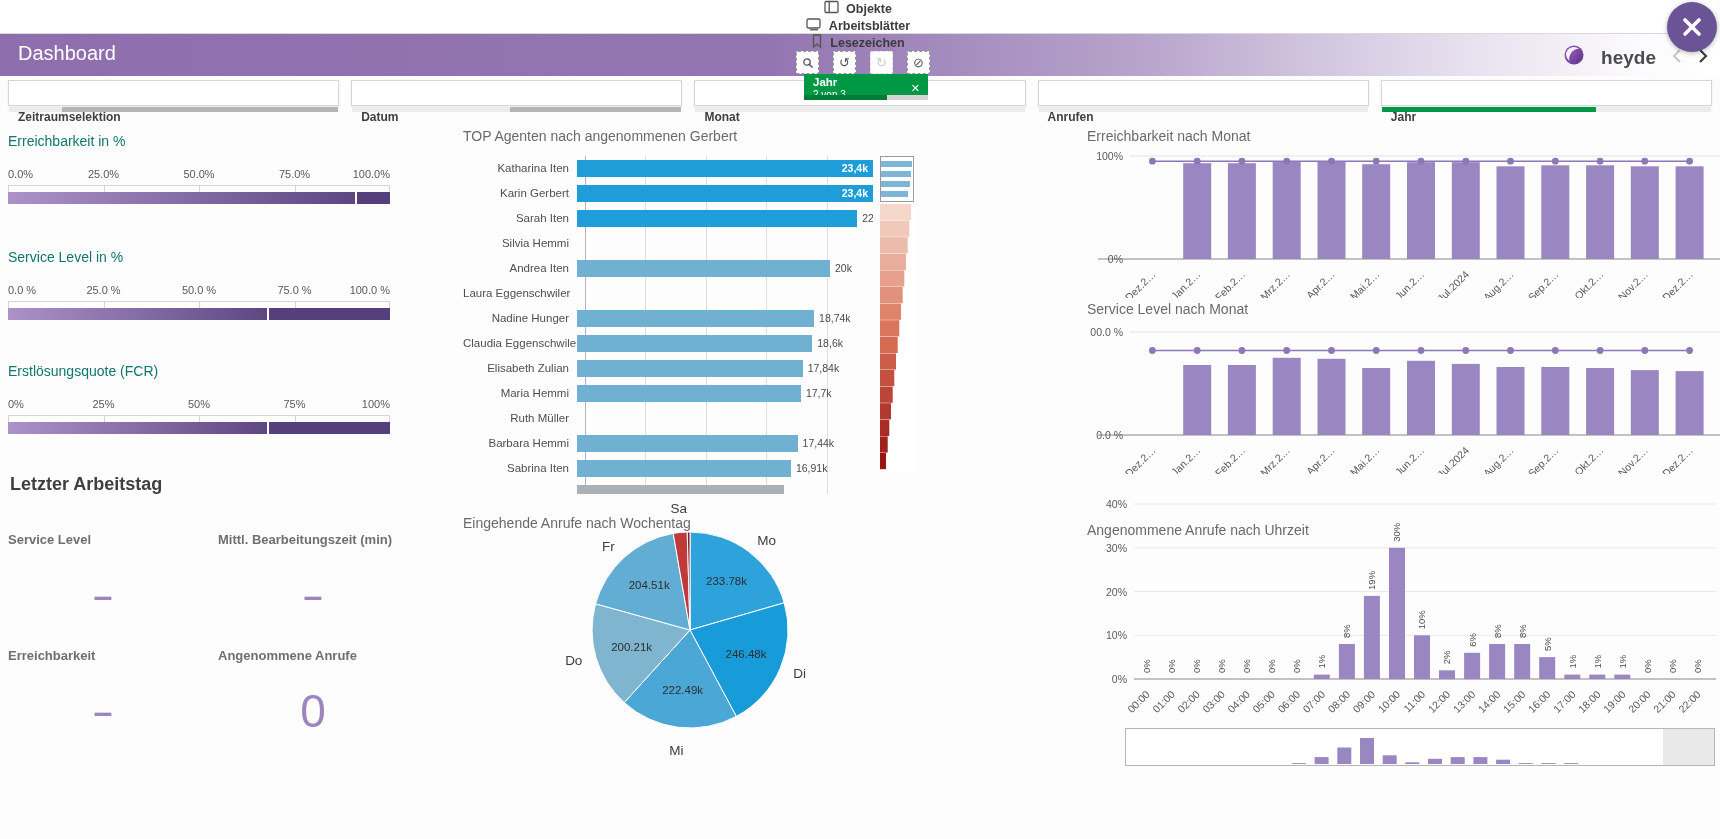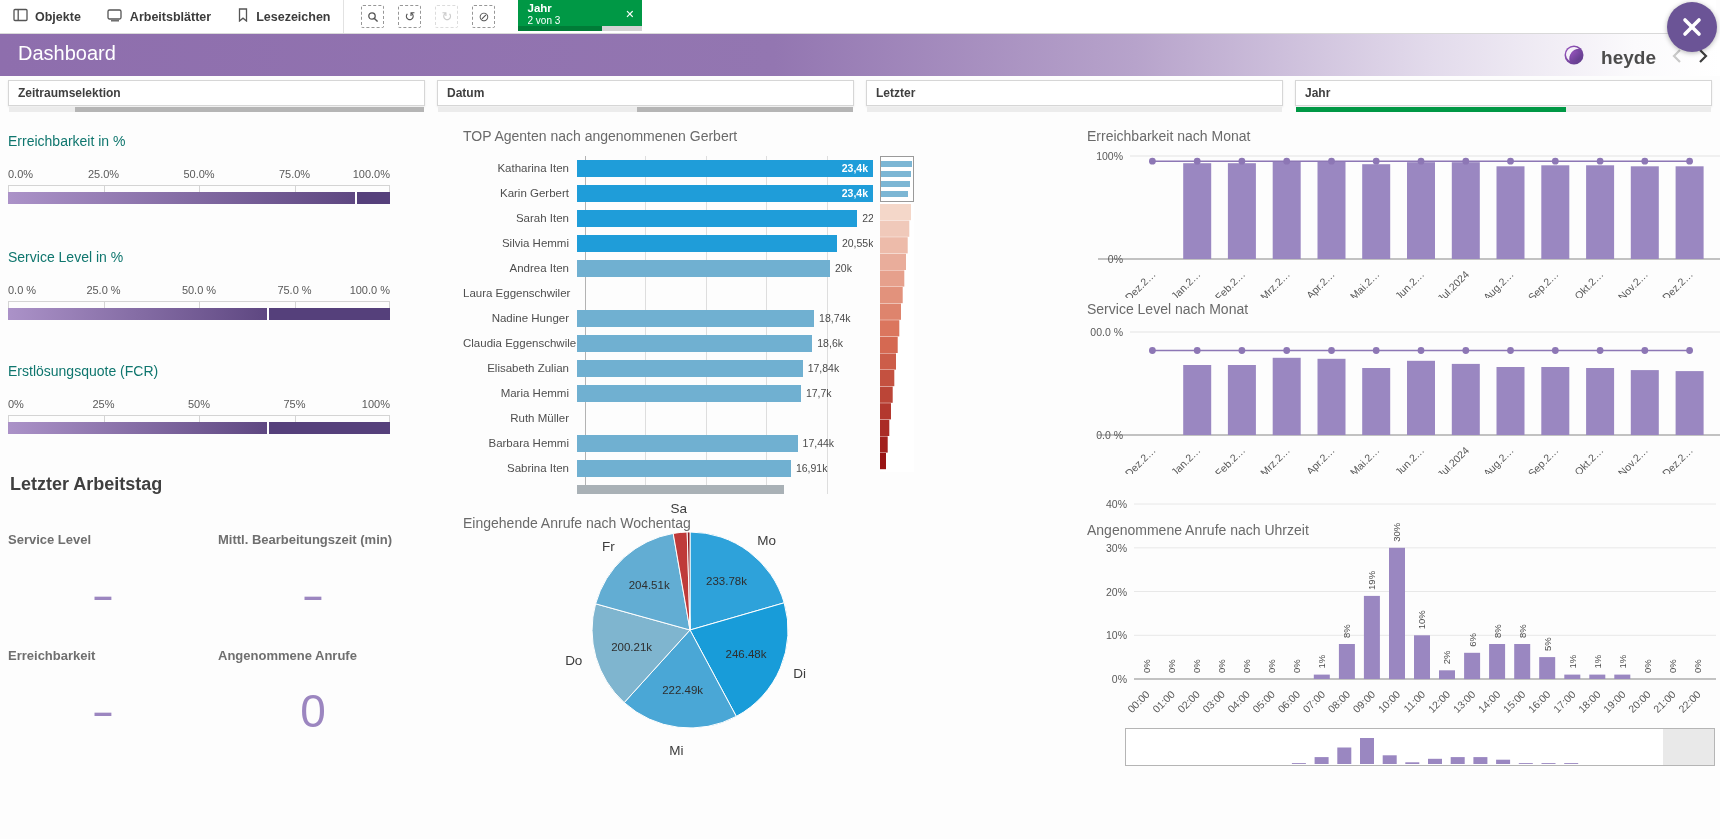--- a/index.html
+++ b/index.html
@@ -7,21 +7,21 @@
   body {
     width:1720px; height:839px; position:relative; overflow:hidden;
     background:#fdfdfd;
     font-family:"Liberation Sans","DejaVu Sans",sans-serif;
     -webkit-font-smoothing:antialiased;
   }
   svg { font-family:"Liberation Sans","DejaVu Sans",sans-serif; }
 
   
   .toolbar { position:absolute; top:0; left:0; right:4px; height:34px; background:#fff;
-             border-bottom:1px solid #d9d9d9; display:flex; z-index:6; }
+             border-bottom:1px solid #d9d9d9; display:flex; align-items:center; z-index:6;flex-direction:column; }
   .tb-btn { display:flex; align-items:center; gap:7px; border:none; background:none; height:100%;
             padding:0 13px; font-size:12.5px; font-weight:600; color:#3c3c3c; cursor:pointer; }
   .tb-sep { width:1px; height:33px; background:#e2e2e2; }
   .tb-icons { display:flex; align-items:center; margin-left:10px; }
   .tb-ico { width:23px; height:23px; border:1px dashed #979797; border-radius:2px; background:#fff;
             display:grid; place-items:center; margin:0 7px; font-size:13px; line-height:1;
             color:#555; cursor:pointer; padding:0; }
   .tb-ico.dis { border-color:#dcdcdc; color:#ccc; cursor:default; }
 
   .sel-chip { position:relative; margin-left:16px; width:124px; height:31px; background:#009845;
@@ -43,21 +43,21 @@
   .chev.next { right:12px; }
   .close-fab { position:absolute; top:2px; right:3px; width:50px; height:50px; border-radius:50%;
                background:#6b5496; border:none; z-index:9; display:grid; place-items:center;
                box-shadow:0 1px 5px rgba(0,0,0,.3); cursor:pointer; }
 
   
   .filters { position:absolute; left:8px; right:8px; top:80px; display:flex; gap:12px; }
   .filter { flex:1; position:relative; height:26px; background:#fff; border:1px solid #d6d6d6;
             box-shadow:0 1px 2px rgba(0,0,0,.08); cursor:pointer; }
   .filter .fl { font-size:12px; font-weight:600; color:#3f3f3f; line-height:24px; padding:0 9px;
-                white-space:nowrap; overflow:hidden; }
+                white-space:nowrap; overflow:hidden;margin-top:24px; }
   .f-track { position:absolute; left:0; right:0; bottom:-7px; height:5px; background:#ececec; }
   .f-thumb { position:absolute; top:0; height:100%; }
 
   
   .ct { position:absolute; margin:0; font-size:14px; font-weight:400; color:#6a6a6a; white-space:nowrap; }
   #t-top { left:463px; top:128px; }
   #t-em  { left:1087px; top:128px; }
   #t-sm  { left:1087px; top:301px; }
   #t-uh  { left:1087px; top:474px;margin-top:48px; }
   #t-pie { left:463px; top:515px; }
@@ -209,21 +209,25 @@
         <div class="f-thumb" style="left:16%;width:84%;background:#b5b5b5"></div>
       </div>
     </div>
     <div class="filter">
       <div class="fl">Datum</div>
       <div class="f-track">
         <div class="f-thumb" style="left:48%;width:52%;background:#b5b5b5"></div>
       </div>
     </div>
     <div class="filter">
-      <div class="fl">Letzter</div>
+      <div class="fl">Monat</div>
+      <div class="f-track"></div>
+    </div>
+    <div class="filter">
+      <div class="fl">Anrufen</div>
       <div class="f-track"></div>
     </div>
     <div class="filter">
       <div class="fl">Jahr</div>
       <div class="f-track">
         <div class="f-thumb" style="left:0%;width:65%;background:#009845"></div>
       </div>
     </div>
   </div>
 
@@ -341,24 +345,20 @@
     </div>
     <div class="ta-row">
       <div class="ta-name">Sarah Iten</div>
       <div class="ta-plot">
         <div class="ta-bar" style="width:94.66%;background:#1f9dd9"></div>
         <span class="ta-out" style="left:94.66%">22,15k</span>
       </div>
     </div>
     <div class="ta-row">
       <div class="ta-name">Silvia Hemmi</div>
-      <div class="ta-plot">
-        <div class="ta-bar" style="width:87.82%;background:#1f9dd9"></div>
-        <span class="ta-out" style="left:87.82%">20,55k</span>
-      </div>
     </div>
     <div class="ta-row">
       <div class="ta-name">Andrea Iten</div>
       <div class="ta-plot">
         <div class="ta-bar" style="width:85.47%;background:#70b0d1"></div>
         <span class="ta-out" style="left:85.47%">20k</span>
       </div>
     </div>
     <div class="ta-row">
       <div class="ta-name">Laura Eggenschwiler</div>

